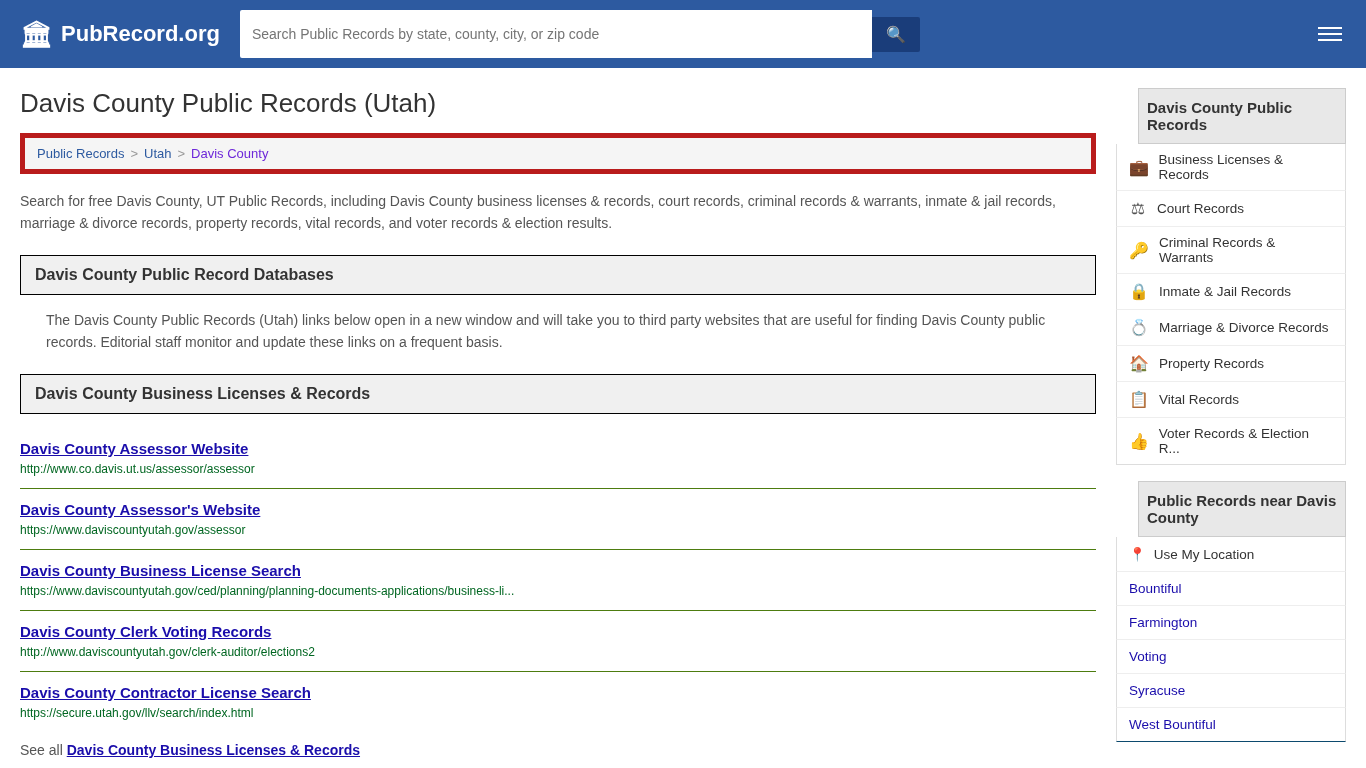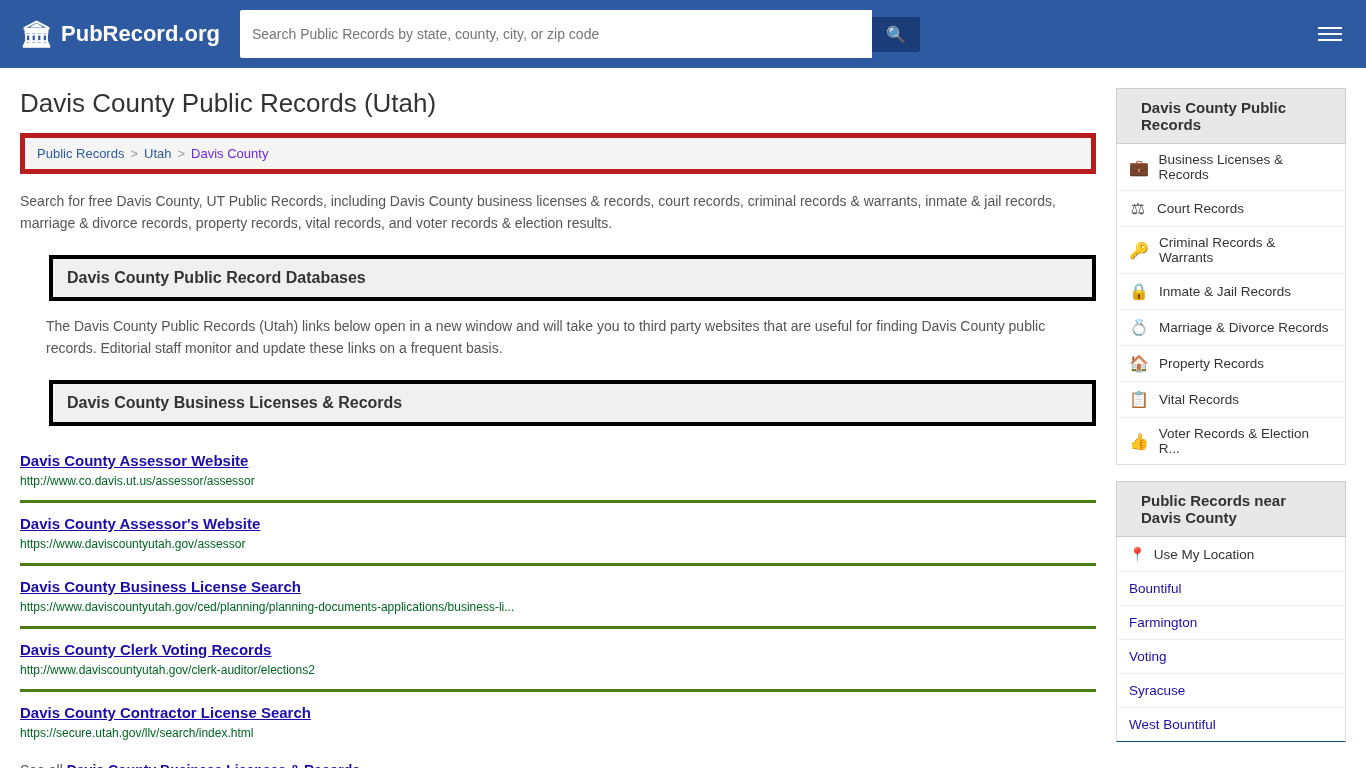--- a/index.html
+++ b/index.html
@@ -100,39 +100,38 @@
 
     #intro-text {
       font-size: 14px;
       color: #555;
       line-height: 1.6;
       margin-bottom: 20px;
     }
 
     .section-header {
       background: #f0f0f0;
-      border: 4px solid #000000;
+      border: 1px solid #000000;
       padding: 10px 14px;
       font-size: 16px;
       font-weight: bold;
       color: #333;
       margin-bottom: 14px;
-      margin-left: 29px;
     }
 
     .db-description {
       font-size: 14px;
       color: #555;
       line-height: 1.6;
       margin-bottom: 20px;
       margin-left: 26px;
     }
 
     .record-entry {
-      border-bottom: 3px solid #4d7c0f;
+      border-bottom: 1px solid #4d7c0f;
       padding: 12px 0;
     }
     .record-entry:last-of-type {
       border-bottom: none;
     }
     .record-title {
       font-size: 15px;
       font-weight: bold;
       color: #1a0dab;
       text-decoration: underline;
@@ -163,25 +162,26 @@
       width: 230px;
       flex-shrink: 0;
     }
 
     .sidebar-section {
       margin-bottom: 16px;
     }
     .sidebar-header {
       background: #e8e8e8;
       border: 1px solid #ccc;
-      padding: 10px 24px;
+      padding: 10px 8px;
       font-size: 15px;
       font-weight: bold;
       color: #333;
       margin-bottom: 0;
+      margin-left: 22px;
     }
     .sidebar-item {
       display: flex;
       align-items: center;
       gap: 10px;
       padding: 8px 12px;
       border-bottom: 1px solid #eee;
       cursor: pointer;
       color: #333;
       font-size: 13.5px;

